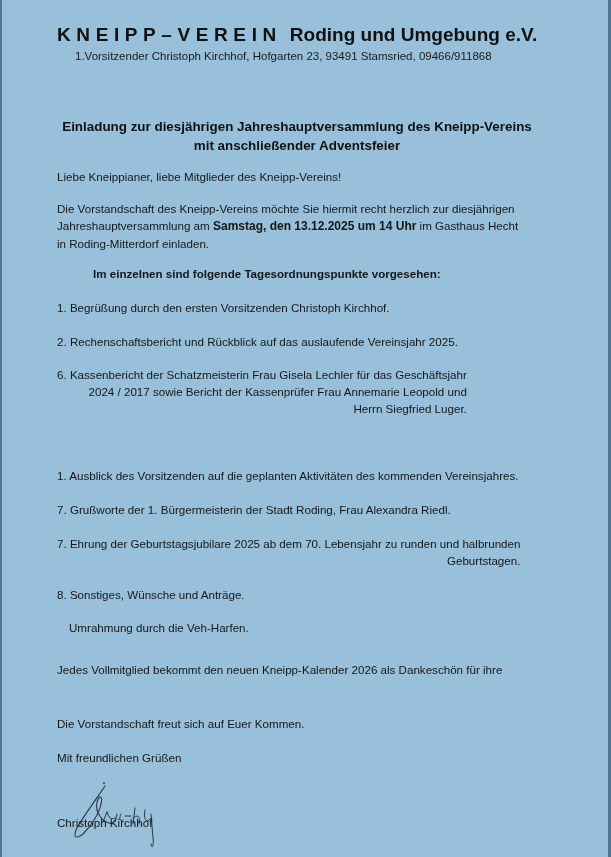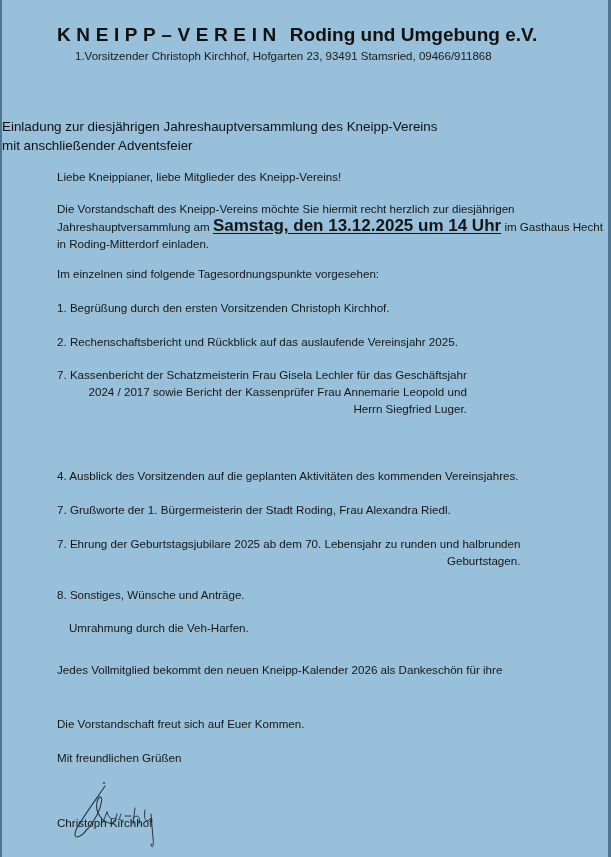--- a/index.html
+++ b/index.html
@@ -50,39 +50,38 @@
       top: 32px;
       font-size: 11.5px;
       color: #1a1a1a;
       white-space: nowrap;
     }
     .title {
       position: absolute;
       left: 0;
       top: 117px;
       width: 590px;
-      text-align: left;
-      font-weight: normal;
+      text-align: center;
+      font-weight: bold;
       font-size: 13.4px;
       line-height: 19px;
       color: #111;
     }
     .body-text {
       position: absolute;
       left: 55px;
       font-size: 11.6px;
       line-height: 17px;
       color: #161616;
       white-space: nowrap;
     }
-    .bold { font-weight: normal; }
+    .bold { font-weight: bold; margin-left: 36px; }
     .event-date {
       font-weight: bold;
-      font-size: 17px;
-      text-decoration: underline;
+      font-size: 12px;
       text-underline-offset: 2px;
     }
     .agenda-item {
       position: absolute;
       left: 55px;
       font-size: 11.6px;
       line-height: 17px;
       color: #161616;
       white-space: nowrap;
       text-align: right;
@@ -134,26 +133,26 @@
 
   <div class="body-text bold" style="top:265px">Im einzelnen sind folgende Tagesordnungspunkte vorgesehen:</div>
 
   <div class="agenda-item" style="top:299px">
     <span>1. Begrüßung durch den ersten Vorsitzenden Christoph Kirchhof.</span>
   </div>
   <div class="agenda-item" style="top:333px">
     <span>2. Rechenschaftsbericht und Rückblick auf das auslaufende Vereinsjahr 2025.</span>
   </div>
   <div class="agenda-item" style="top:366px">
-    <span>7. Kassenbericht der Schatzmeisterin Frau Gisela Lechler für das Geschäftsjahr</span>
+    <span>6. Kassenbericht der Schatzmeisterin Frau Gisela Lechler für das Geschäftsjahr</span>
     <span class="cont">2024 / 2017 sowie Bericht der Kassenprüfer Frau Annemarie Leopold und</span>
     <span class="cont">Herrn Siegfried Luger.</span>
   </div>
   <div class="agenda-item" style="top:467px">
-    <span>4. Ausblick des Vorsitzenden auf die geplanten Aktivitäten des kommenden Vereinsjahres.</span>
+    <span>1. Ausblick des Vorsitzenden auf die geplanten Aktivitäten des kommenden Vereinsjahres.</span>
   </div>
   <div class="agenda-item" style="top:501px">
     <span>7. Grußworte der 1. Bürgermeisterin der Stadt Roding, Frau Alexandra Riedl.</span>
   </div>
   <div class="agenda-item" style="top:535px">
     <span>7. Ehrung der Geburtstagsjubilare 2025 ab dem 70. Lebensjahr zu runden und halbrunden</span>
     <span class="cont">Geburtstagen.</span>
   </div>
   <div class="agenda-item" style="top:586px">
     <span>8. Sonstiges, Wünsche und Anträge.</span>

